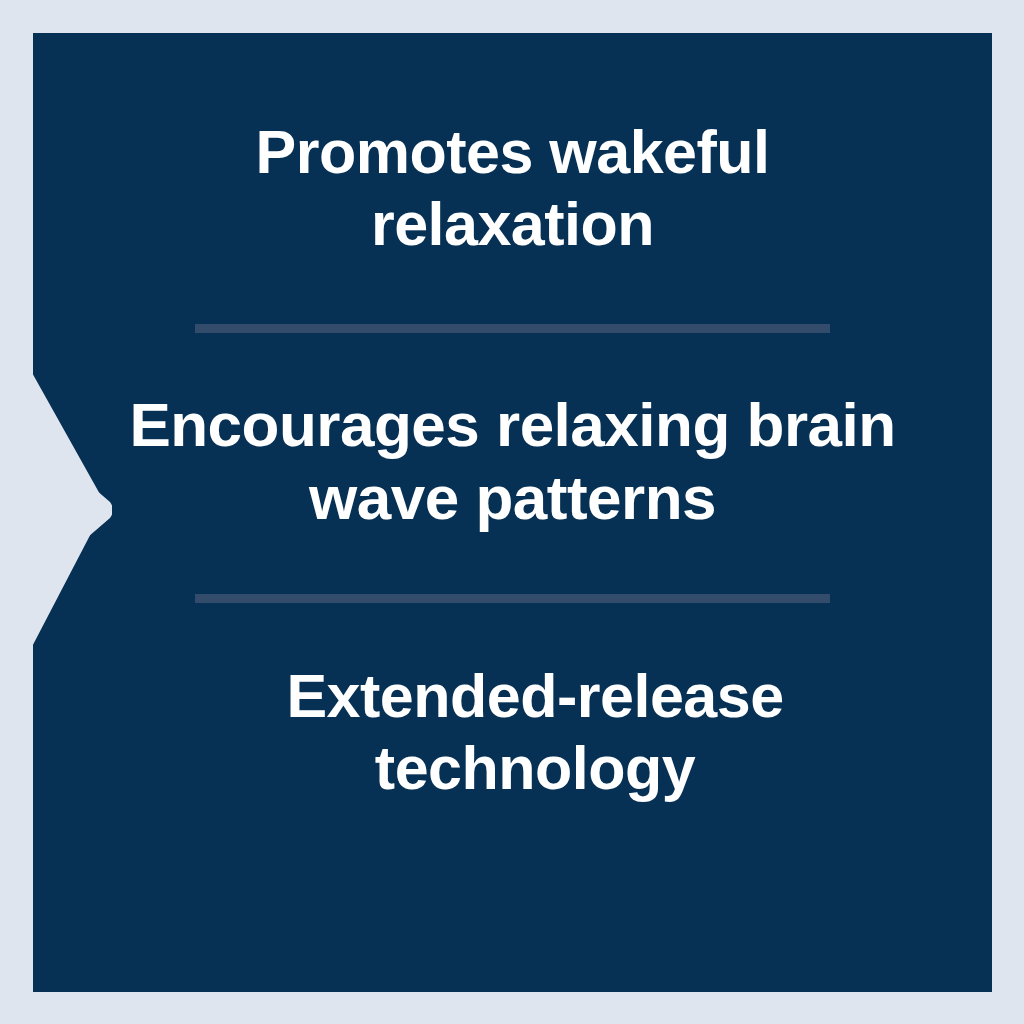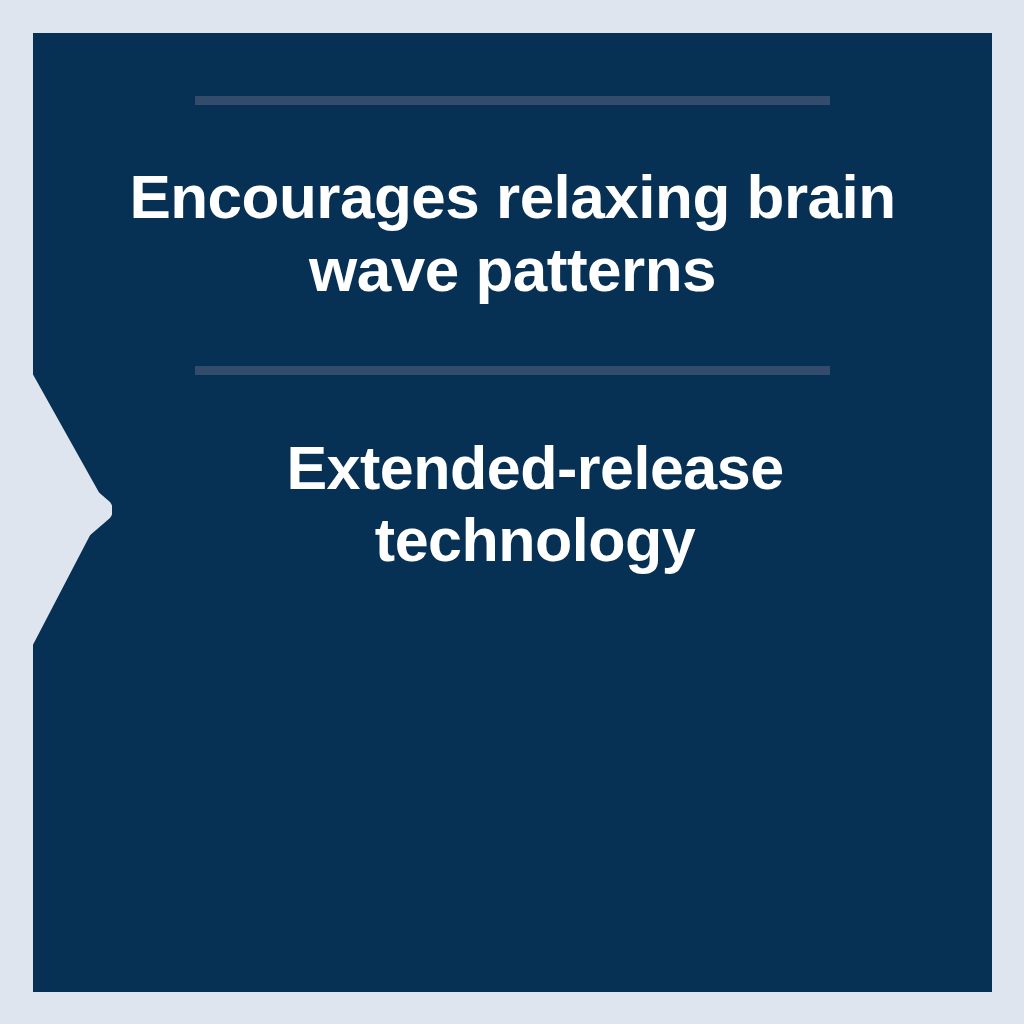--- a/index.html
+++ b/index.html
@@ -123,20 +123,21 @@
                L -10 282
                L -10 220
                L 118 138
                L -10 56
                Z" fill="#dfe5ee"></path>
     </svg>
   </div>
 
   <div class="content">
 
+    <div class="benefit benefit-1">Promotes wakeful relaxation</div>
 
     <div class="divider divider-1"></div>
     <div class="spacer-after-div1"></div>
 
     <div class="benefit benefit-2">Encourages relaxing brain wave patterns</div>
 
     <div class="divider divider-2"></div>
     <div class="spacer-after-div2"></div>
 
     <div class="benefit benefit-3">Extended-release technology</div>

